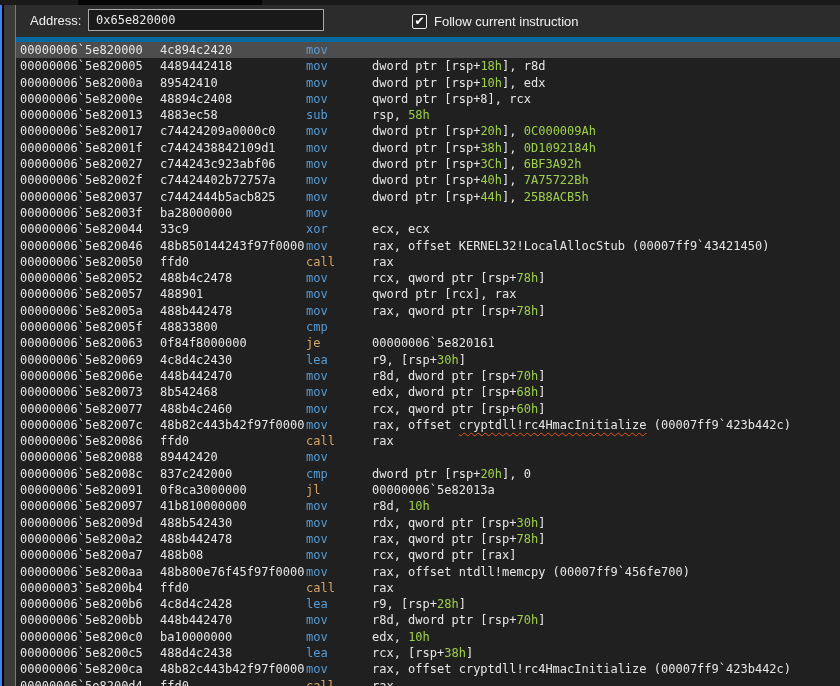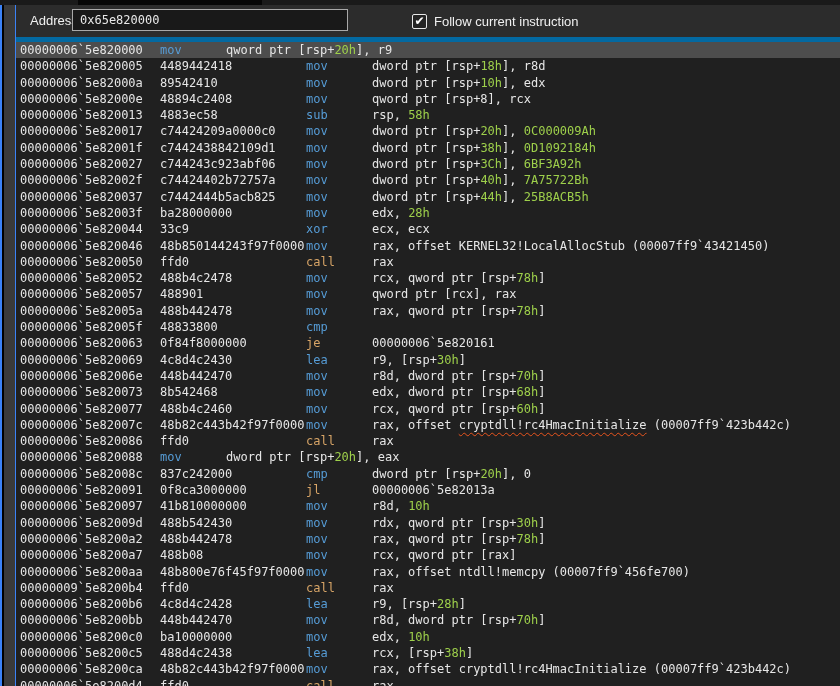--- a/index.html
+++ b/index.html
@@ -10,21 +10,21 @@
   
   .top-strip{position:absolute;left:0;top:0;width:840px;height:5px;background:#1a1a1a;}
   .top-strip-notch{position:absolute;left:78px;top:0;width:184px;height:5px;background:#060606;}
   
   .left-rail{position:absolute;left:2px;top:5px;width:11px;height:681px;background:#3a3a3a;border-left:2px solid #000;}
   .main{position:absolute;left:16px;top:5px;width:824px;height:681px;}
   
   .toolbar{position:relative;width:100%;height:32px;background:#2c2c2c;}
   .addr-label{position:absolute;left:14px;top:8px;font-size:13px;color:#f0f0f0;}
   .addr-input{
-    position:absolute;left:56px;top:4px;width:276px;height:22px;box-sizing:border-box;
+    position:absolute;left:72px;top:4px;width:236px;height:22px;box-sizing:border-box;
     background:#191919;border:1px solid #a9a9a9;color:#e8e8e8;
     font-family:"DejaVu Sans Mono",monospace;font-size:12px;padding:0 0 0 7px;outline:none;
   }
   .follow-group{position:absolute;left:396px;top:4px;height:24px;display:flex;align-items:center;cursor:default;}
   .checkbox{
     width:15px;height:15px;box-sizing:border-box;border:1px solid #e8e8e8;border-radius:2px;
     background:#242424;display:inline-flex;align-items:center;justify-content:center;
   }
   .checkmark{color:#ffffff;font-size:12px;line-height:1;transform:translateY(-0.5px);}
   .follow-label{margin-left:7px;font-size:13px;color:#f0f0f0;}
@@ -72,22 +72,22 @@
           <span class="checkmark" id="checkmark">✔</span>
         </span>
         <span class="follow-label">Follow current instruction</span>
       </div>
     </div>
 
     <div class="disasm">
       <div id="rows">
   <div class="row selected">
     <span class="cell addr">00000006`5e820000</span>
-    <span class="cell mn data">mov</span>
-    <span class="cell ops"><span class="seg-p">qword ptr [rsp+</span><span class="seg-c">20h</span><span class="seg-p">], r9</span></span>
+    <span class="cell bytes">4c894c2420</span>
+    <span class="cell mn data">mov</span>
   </div>
 
   <div class="row">
     <span class="cell addr">00000006`5e820005</span>
     <span class="cell bytes">4489442418</span>
     <span class="cell mn data">mov</span>
     <span class="cell ops"><span class="seg-p">dword ptr [rsp+</span><span class="seg-c">18h</span><span class="seg-p">], r8d</span></span>
   </div>
 
   <div class="row">
@@ -143,21 +143,20 @@
     <span class="cell addr">00000006`5e820037</span>
     <span class="cell bytes">c7442444b5acb825</span>
     <span class="cell mn data">mov</span>
     <span class="cell ops"><span class="seg-p">dword ptr [rsp+</span><span class="seg-c">44h</span><span class="seg-p">], </span><span class="seg-c">25B8ACB5h</span></span>
   </div>
 
   <div class="row">
     <span class="cell addr">00000006`5e82003f</span>
     <span class="cell bytes">ba28000000</span>
     <span class="cell mn data">mov</span>
-    <span class="cell ops"><span class="seg-p">edx, </span><span class="seg-c">28h</span></span>
   </div>
 
   <div class="row">
     <span class="cell addr">00000006`5e820044</span>
     <span class="cell bytes">33c9</span>
     <span class="cell mn data">xor</span>
     <span class="cell ops"><span class="seg-p">ecx, ecx</span></span>
   </div>
 
   <div class="row">
@@ -245,22 +244,22 @@
 
   <div class="row">
     <span class="cell addr">00000006`5e820086</span>
     <span class="cell bytes">ffd0</span>
     <span class="cell mn flow">call</span>
     <span class="cell ops"><span class="seg-p">rax</span></span>
   </div>
 
   <div class="row">
     <span class="cell addr">00000006`5e820088</span>
-    <span class="cell mn data">mov</span>
-    <span class="cell ops"><span class="seg-p">dword ptr [rsp+</span><span class="seg-c">20h</span><span class="seg-p">], eax</span></span>
+    <span class="cell bytes">89442420</span>
+    <span class="cell mn data">mov</span>
   </div>
 
   <div class="row">
     <span class="cell addr">00000006`5e82008c</span>
     <span class="cell bytes">837c242000</span>
     <span class="cell mn data">cmp</span>
     <span class="cell ops"><span class="seg-p">dword ptr [rsp+</span><span class="seg-c">20h</span><span class="seg-p">], 0</span></span>
   </div>
 
   <div class="row">
@@ -299,21 +298,21 @@
   </div>
 
   <div class="row">
     <span class="cell addr">00000006`5e8200aa</span>
     <span class="cell bytes">48b800e76f45f97f0000</span>
     <span class="cell mn data">mov</span>
     <span class="cell ops"><span class="seg-p">rax, offset ntdll!memcpy (00007ff9`456fe700)</span></span>
   </div>
 
   <div class="row">
-    <span class="cell addr">00000009`5e8200b4</span>
+    <span class="cell addr">00000003`5e8200b4</span>
     <span class="cell bytes">ffd0</span>
     <span class="cell mn flow">call</span>
     <span class="cell ops"><span class="seg-p">rax</span></span>
   </div>
 
   <div class="row">
     <span class="cell addr">00000006`5e8200b6</span>
     <span class="cell bytes">4c8d4c2428</span>
     <span class="cell mn data">lea</span>
     <span class="cell ops"><span class="seg-p">r9, [rsp+</span><span class="seg-c">28h</span><span class="seg-p">]</span></span>

